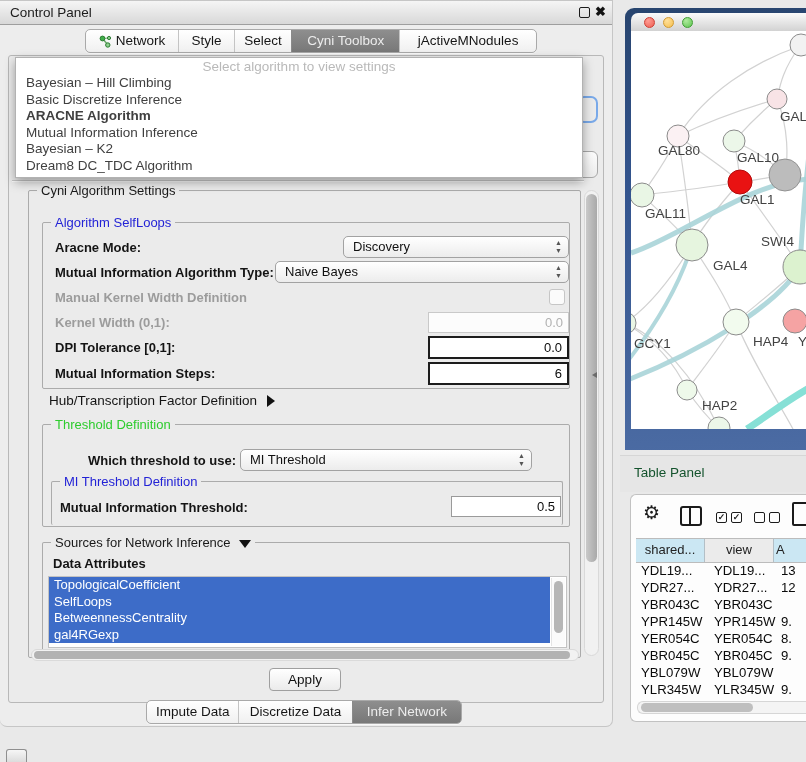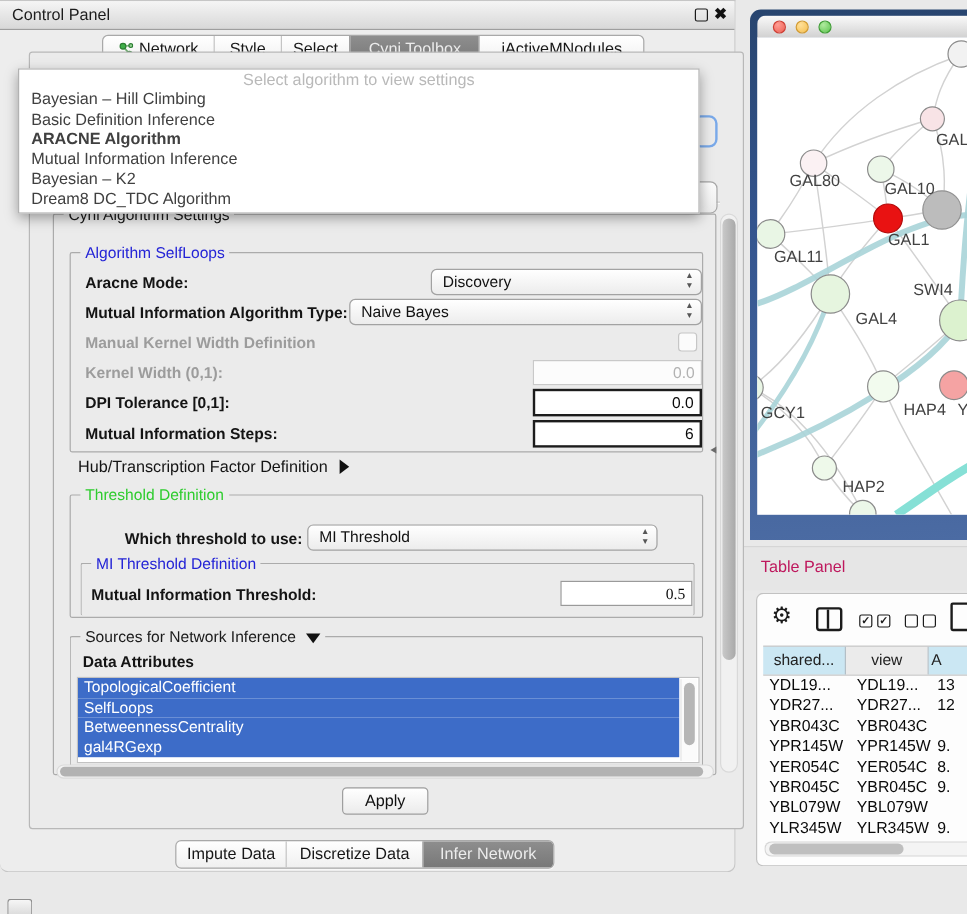--- a/index.html
+++ b/index.html
@@ -18,22 +18,22 @@
 
   
   .seg{position:absolute;display:flex;height:22px;border:1px solid #a9a9a9;border-radius:5px;
        background:linear-gradient(#ffffff,#f0f0f0);overflow:hidden;box-shadow:0 1px 0 rgba(255,255,255,.6);}
   .seg .s{line-height:22px;text-align:center;font-size:13.5px;color:#161616;border-left:1px solid #c4c4c4;
           display:flex;align-items:center;justify-content:center;gap:5px;}
   .seg .s:first-child{border-left:none;}
   .seg .sel{background:linear-gradient(#8e8e8e,#787878);color:#ececec;border-left-color:#8a8a8a;}
 
   
-  .cpbody{left:8px;top:42px;width:594px;height:646px;background:#ebebeb;
-          border:1px solid #b8b8b8;border-radius:3px;margin-left:16px;}
+  .cpbody{left:8px;top:54px;width:594px;height:646px;background:#ebebeb;
+          border:1px solid #b8b8b8;border-radius:3px;}
   .groove{left:3px;top:124px;width:572px;height:0;border-top:1px solid #c8c8c8;border-bottom:1px solid #fbfbfb;}
 
   .grp{position:absolute;border:1px solid #ababab;border-radius:2px;}
   .grp > .cap{position:absolute;top:-8px;left:8px;background:#ebebeb;padding:0 4px;font-size:13px;white-space:nowrap;}
   .cap-blue{color:#2323d6;}
   .cap-green{color:#2ecc2e;}
 
   .lbl{position:absolute;font-size:13px;color:#141414;white-space:nowrap;}
   .bold{font-weight:bold;}
   .dis{color:#9c9c9c;}
@@ -93,21 +93,21 @@
             background:linear-gradient(#fafafa,#d2d2d2);border-bottom:1px solid #999;border-radius:7px 0 0 0;}
   .light{position:absolute;top:4px;width:11px;height:11px;border-radius:50%;box-sizing:border-box;}
   .l-red{left:13px;background:radial-gradient(circle at 35% 30%,#ff9d94,#ee5f52);border:1px solid #ce3f35;}
   .l-yel{left:32px;background:radial-gradient(circle at 35% 30%,#ffe09a,#f5bf4f);border:1px solid #d29b32;}
   .l-grn{left:51px;background:radial-gradient(circle at 35% 30%,#b0eb9e,#5dc44f);border:1px solid #3f9e34;}
   .netcanvas{position:absolute;left:6px;top:23px;width:175px;height:398px;background:#ffffff;overflow:hidden;}
   .netcanvas text{font-family:"Liberation Sans",sans-serif;font-size:13.5px;fill:#424242;}
 
   
   .tpbar{left:620px;top:455px;width:186px;height:36px;background:#e6e6e6;border-top:1px solid #d6d6d6;}
-  .tpbar .t{position:absolute;left:14px;top:0;line-height:34px;font-size:13.5px;color:#be185d;}
+  .tpbar .t{position:absolute;left:14px;top:0;line-height:34px;font-size:13.5px;color:#14532d;}
   .tblwrap{left:630px;top:494px;width:176px;height:226px;background:#fdfdfd;border:1px solid #c2c2c2;
            border-right:none;border-radius:6px 0 0 6px;overflow:hidden;}
   .gear{position:absolute;left:12px;top:6px;font-size:19px;color:#1b1b1b;}
   .colsic{position:absolute;left:49px;top:11px;width:18px;height:16px;border:2px solid #1b1b1b;border-radius:3px;}
   .colsic:after{content:"";position:absolute;left:7px;top:0;bottom:0;width:2px;background:#1b1b1b;}
   .cb{position:absolute;width:9px;height:9px;border:1.5px solid #1b1b1b;border-radius:2px;font-size:9px;
       line-height:9px;text-align:center;font-weight:bold;color:#1b1b1b;}
   .docic{position:absolute;left:161px;top:7px;width:16px;height:20px;border:2px solid #1b1b1b;border-radius:2px;}
   .thead{position:absolute;left:5px;right:0;top:43px;height:23px;display:flex;
          border-top:1px solid #bcbcbc;border-bottom:1px solid #bcbcbc;font-size:13px;}
@@ -211,21 +211,21 @@
 
           <span class="lbl bold" style="left:45px;top:28px;">Which threshold to use:</span>
           <div class="combo" style="left:197px;top:24px;width:292px;">
             <span class="v">MI Threshold</span>
             <span class="arr">▲<br>▼</span>
           </div>
 
           <div class="grp" style="left:8px;top:56px;width:510px;height:43px;border-bottom:none;">
             <span class="cap cap-blue">MI Threshold Definition</span>
             <span class="lbl bold" style="left:8px;top:18px;">Mutual Information Threshold:</span>
-            <div class="tin tin-norm" style="left:399px;top:14px;width:110px;height:21px;font-family:Liberation Serif, serif;">0.5</div>
+            <div class="tin tin-norm" style="left:399px;top:14px;width:110px;height:21px;">0.5</div>
           </div>
         </div>
 
         <div class="grp" style="left:13px;top:351px;width:526px;height:114px;border-bottom:none;">
           <span class="cap">
             <span>Sources for Network Inference</span>
             <span class="tri-d"></span>
           </span>
           <span class="lbl bold" style="left:10px;top:13px;">Data Attributes</span>
 
@@ -263,21 +263,21 @@
       </div>
     </div>
   </div>
 
   <div class="frag frag-blue"></div>
   <div class="frag frag-gray"></div>
 
   <div class="abs popup">
     <div class="ph">Select algorithm to view settings</div>
     <div class="it">Bayesian – Hill Climbing</div>
-    <div class="it">Basic Definition Inference</div>
+    <div class="it">Basic Discretize Inference</div>
     <div class="it hl">ARACNE Algorithm</div>
     <div class="it">Mutual Information Inference</div>
     <div class="it">Bayesian – K2</div>
     <div class="it">Dream8 DC_TDC Algorithm</div>
   </div>
 
   <div class="abs split-arrow"></div>
 
   <div class="abs netwin">
     <div class="nettitle">

